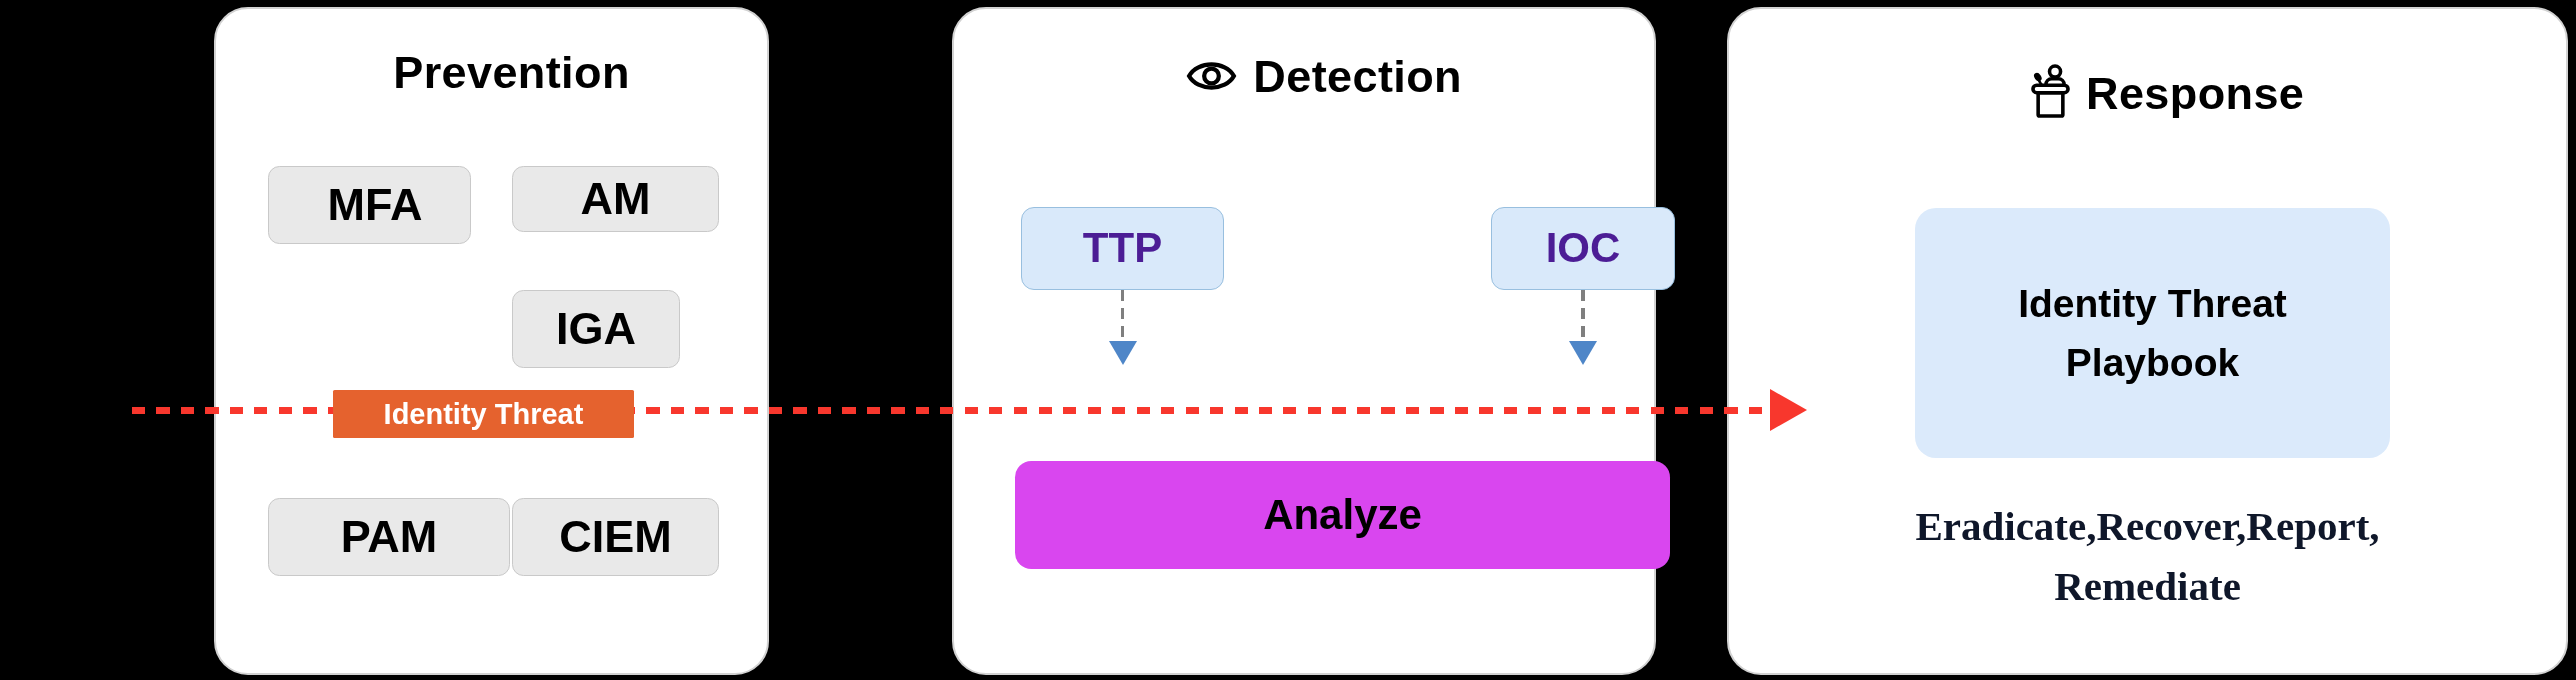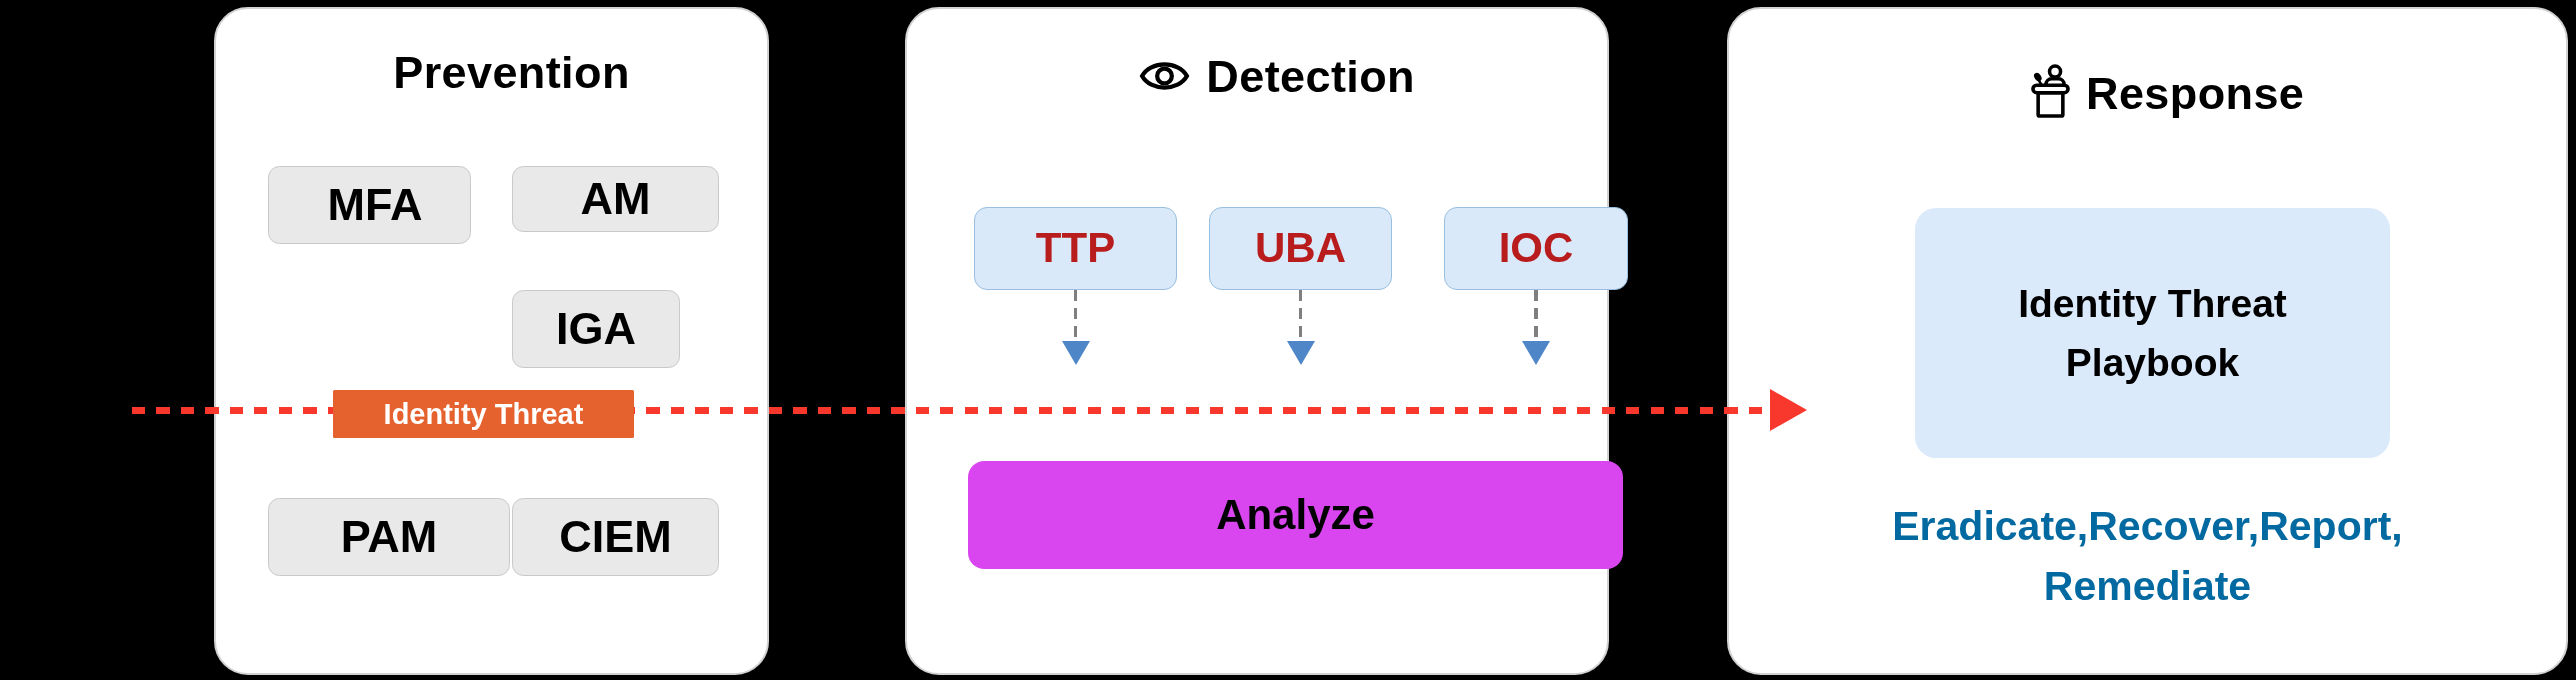--- a/index.html
+++ b/index.html
@@ -12,21 +12,21 @@
   }
   .panel{
     position:absolute;top:6.5px;height:668px;
     background:#fff;
     border:2.5px solid #d2d2d2;
     border-radius:34px;
     box-sizing:border-box;
     z-index:1;
   }
   #panel-prevention{left:214px;width:555px;}
-  #panel-detection{left:905px;width:704px;}
+  #panel-detection{left:952px;width:704px;}
   #panel-response{left:1727px;width:841px;}
 
   .panel-title-row{
     position:absolute;left:0;right:0;
     display:flex;align-items:center;justify-content:center;gap:16.3px;margin-left:40px;
   }
   .panel-title{
     font-size:45px;font-weight:700;color:#000;line-height:1;
     letter-spacing:0.4px;
   }
@@ -47,21 +47,21 @@
     position:absolute;
     display:flex;flex-direction:column;align-items:center;
   }
   .blue-box{
     width:100%;height:83px;
     background:#d9e9fa;
     border:1.6px solid #98bfdf;
     border-radius:13px;
     box-sizing:border-box;
     display:flex;align-items:center;justify-content:center;
-    font-size:42px;font-weight:700;color:#b91c1c;
+    font-size:42px;font-weight:700;color:#4c1d95;
   }
   .v-dash{
     width:3.3px;height:51px;
     background:repeating-linear-gradient(to bottom,#7f7f7f 0,#7f7f7f 10.6px,transparent 10.6px,transparent 18px);
   }
   .blue-arrowhead{
     width:0;height:0;
     border-left:14.7px solid transparent;
     border-right:14.7px solid transparent;
     border-top:24.5px solid #4e86c8;
@@ -78,21 +78,21 @@
   .playbook-box{
     position:absolute;left:186px;top:199px;width:475px;height:250px;
     background:#dbeafb;border-radius:21px;
     display:flex;align-items:center;justify-content:center;
     text-align:center;
     font-size:39px;font-weight:700;color:#000;line-height:59px;
   }
   .actions-text{
     position:absolute;left:0;right:0;top:487px;
     text-align:center;
-    font-size:41px;font-weight:700;color:#0369a1;line-height:60px;
+    font-size:41px;font-weight:700;color:#0f172a;line-height:60px;font-family:Liberation Serif, serif;
   }
 
   
   .flow-line{
     position:absolute;left:132px;top:407px;width:1638px;height:6.5px;
     background:repeating-linear-gradient(to right,#f8372d 0,#f8372d 13px,transparent 13px,transparent 24.5px);
     z-index:5;
   }
   .flow-arrowhead{
     position:absolute;left:1770px;top:389px;
@@ -145,27 +145,20 @@
           <path d="M4 27 C 15 7, 51 7, 62 27 C 51 47, 15 47, 4 27 Z" fill="none" stroke="#000" stroke-width="5.5"></path>
           <circle cx="33" cy="27" r="9.5" fill="none" stroke="#000" stroke-width="5.5"></circle>
         </svg>
       </span>
       <div class="panel-title">Detection</div>
     </div>
 
     <div class="source-col" style="left:67px;top:198px;width:203px;">
       <div class="blue-box">
         <span>TTP</span>
-      </div>
-      <div class="v-dash"></div>
-      <div class="blue-arrowhead"></div>
-    </div>
-    <div class="source-col" style="left:302px;top:198px;width:183px;">
-      <div class="blue-box">
-        <span>UBA</span>
       </div>
       <div class="v-dash"></div>
       <div class="blue-arrowhead"></div>
     </div>
     <div class="source-col" style="left:537px;top:198px;width:184px;justify-content:flex-end;">
       <div class="blue-box">
         <span>IOC</span>
       </div>
       <div class="v-dash"></div>
       <div class="blue-arrowhead"></div>

